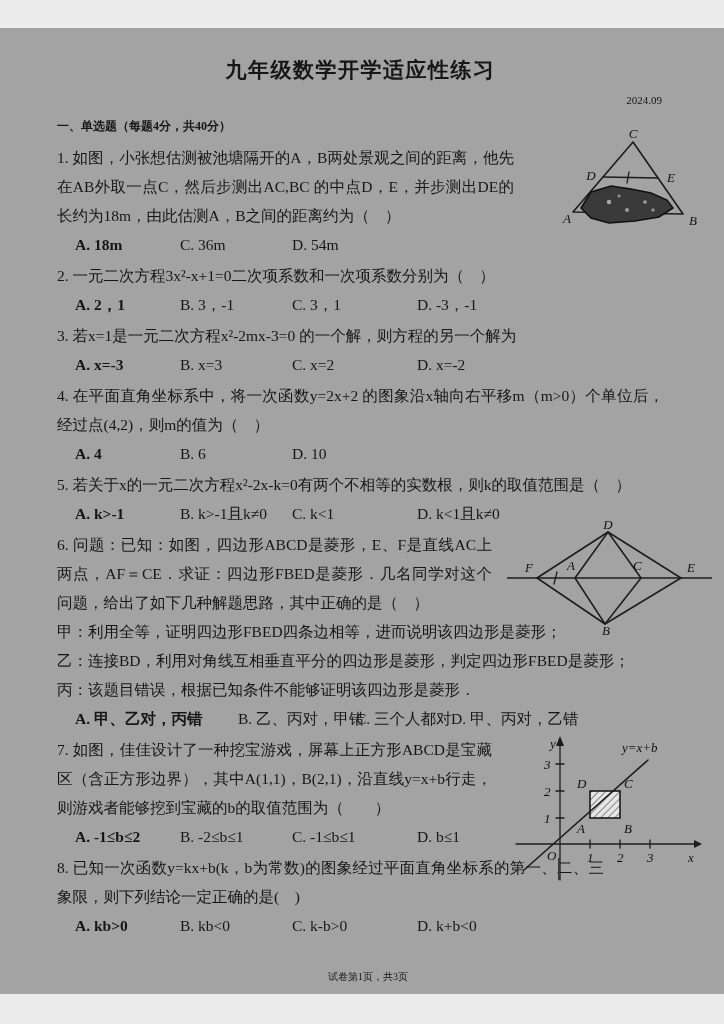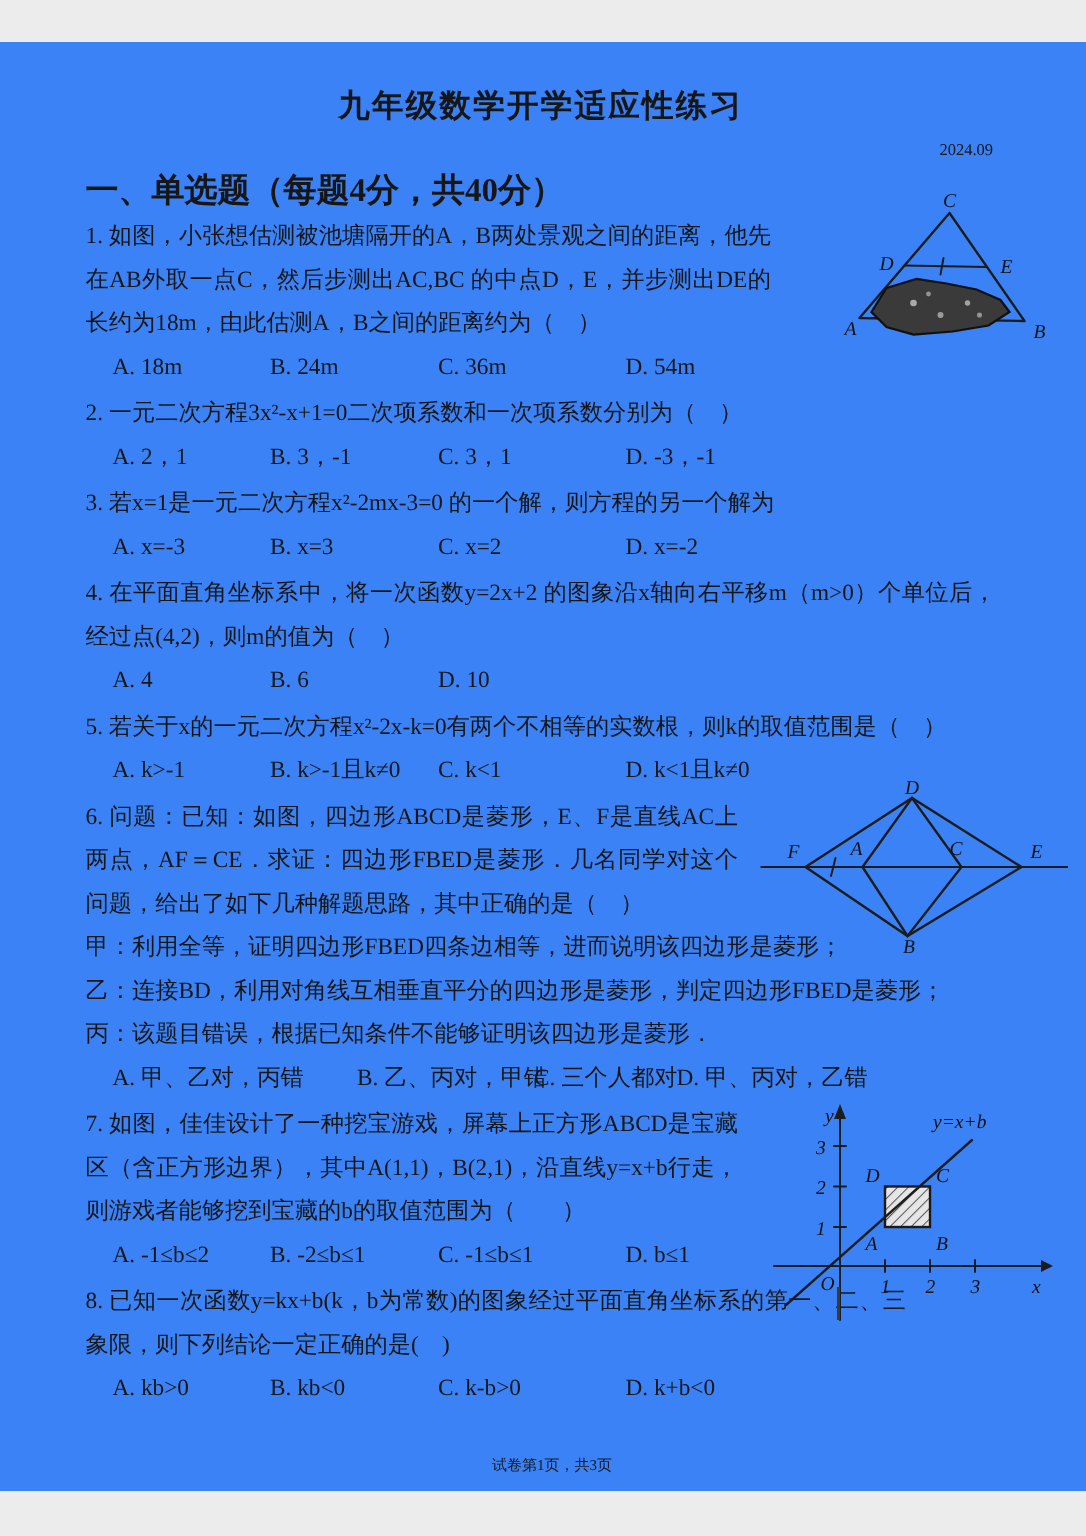--- a/index.html
+++ b/index.html
@@ -4,41 +4,41 @@
 <style>
   html,body{margin:0;padding:0;}
   body{
     width:724px;height:1024px;position:relative;overflow:hidden;
     background:#ececec;
     font-family:"Liberation Serif","DejaVu Serif",serif;
     color:#161616;
   }
   .page{
     position:absolute;top:28px;left:0;width:724px;height:966px;
-    background:#3b82f6;box-sizing:border-box;
+    background:#a3a3a3;box-sizing:border-box;
     padding:24px 60px 0 57px;
   }
   .title{
     font-size:21px;font-weight:700;text-align:center;
     margin:4px 0 10px 0;letter-spacing:1.5px;
   }
   .date{text-align:right;font-size:11px;margin:0 2px 6px 0;}
-  .section{font-weight:700;font-size:22px;line-height:29px;margin-bottom:2px;}
+  .section{font-weight:700;font-size:12px;line-height:29px;margin-bottom:2px;}
   .q{margin:0 0 2px 0;}
   .stem,.note{
     margin:0;line-height:29px;font-size:15.5px;text-align:justify;
   }
   .pr150{padding-right:150px;}
   .pr175{padding-right:172px;}
   .pr60{padding-right:60px;}
   .options{
     display:flex;padding-left:18px;line-height:29px;font-size:15.5px;margin:0;
   }
   .options span{white-space:nowrap;}
-  .options span:nth-child(1){width:105px;}
+  .options span:nth-child(1){width:105px;font-weight:bold;}
   .options span:nth-child(2){width:112px;}
   .options span:nth-child(3){width:125px;}
   .options.q6 span:nth-child(1){width:163px;}
   .options.q6 span:nth-child(2){width:118px;}
   .options.q6 span:nth-child(3){width:95px;}
   .fig{position:absolute;}
   .fig1{top:100px;right:18px;}
   .fig6{top:492px;right:12px;}
   .fig7{top:706px;right:20px;}
   .figtext{font-size:13px;font-style:italic;fill:#111;
@@ -59,21 +59,20 @@
 <div class="page">
 
   <h1 class="title">九年级数学开学适应性练习</h1>
   <div class="date">2024.09</div>
   <div class="section">一、单选题（每题4分，共40分）</div>
 
   <div class="q">
     <p class="stem pr150">1. 如图，小张想估测被池塘隔开的A，B两处景观之间的距离，他先在AB外取一点C，然后步测出AC,BC 的中点D，E，并步测出DE的长约为18m，由此估测A，B之间的距离约为（　）</p>
     <div class="options">
       <span>A. 18m</span>
-      <span>B. 24m</span>
       <span>C. 36m</span>
       <span>D. 54m</span>
     </div>
   </div>
 
   <div class="q">
     <p class="stem">2. 一元二次方程3x²-x+1=0二次项系数和一次项系数分别为（　）</p>
     <div class="options">
       <span>A. 2，1</span>
       <span>B. 3，-1</span>

